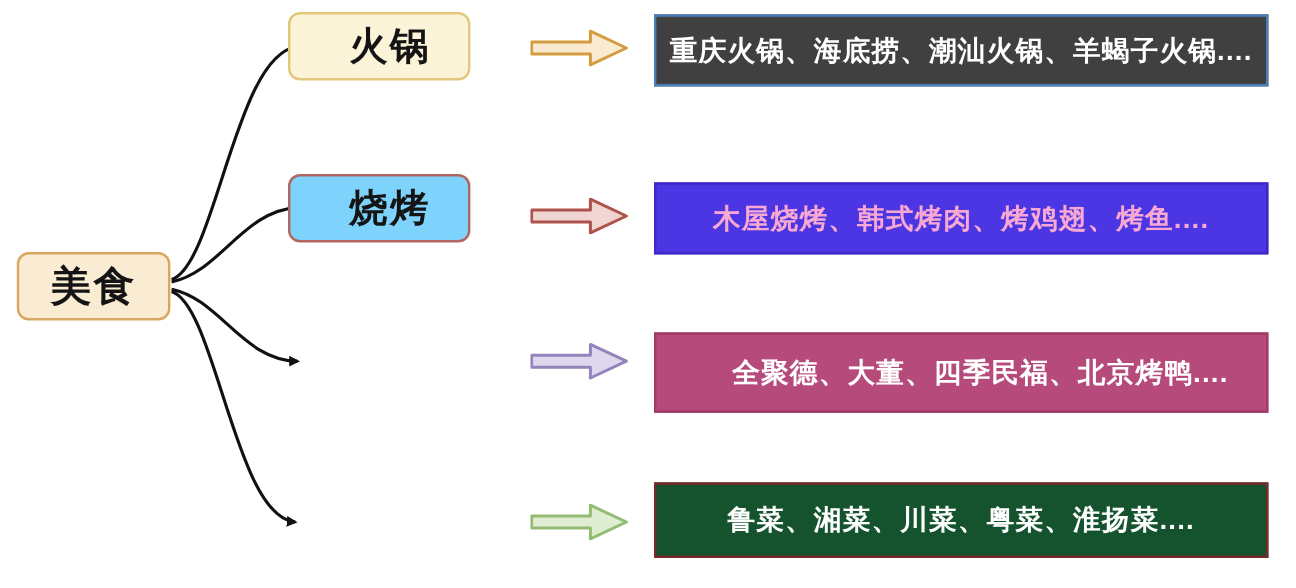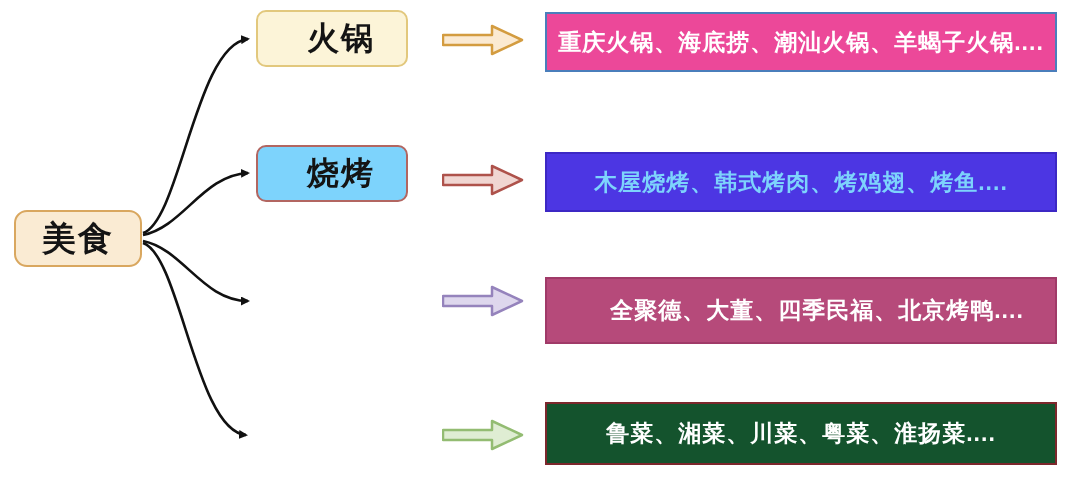--- a/index.html
+++ b/index.html
@@ -3,21 +3,21 @@
 <meta charset="utf-8">
 <style>
   html,body{margin:0;padding:0;background:#ffffff;}
   body{font-family:"Liberation Sans","DejaVu Sans",sans-serif;}
   .canvas{position:relative;width:1080px;height:490px;background:#ffffff;overflow:hidden;}
   .connector-layer{position:absolute;left:0;top:0;width:1080px;height:490px;pointer-events:none;}
   .node{position:absolute;display:flex;align-items:center;justify-content:center;
         box-sizing:border-box;border:2px solid #999;border-radius:10px;
         font-weight:700;color:#141414;letter-spacing:2px;}
   .root-node{left:14px;top:210px;width:128px;height:57px;font-size:34px;}
-  .cat-node{left:256px;width:152px;height:57px;font-size:32px;padding-left:18px;}
+  .cat-node{left:240px;width:152px;height:57px;font-size:32px;padding-left:18px;}
   .cat-1{top:10px;}  .cat-2{top:145px;}  .cat-3{top:273px;}  .cat-4{top:407px;}
   .block-arrow{position:absolute;left:442px;width:82px;height:36px;}
   .ba-1{top:22px;} .ba-2{top:162px;} .ba-3{top:283px;} .ba-4{top:417px;}
   .detail-box{position:absolute;left:545px;width:512px;display:flex;align-items:center;
         justify-content:center;box-sizing:border-box;border:2px solid transparent;
         font-weight:700;font-size:23px;color:#ffffff;letter-spacing:1px;white-space:nowrap;}
   .db-1{top:12px;height:60px;}
   .db-2{top:152px;height:60px;}
   .db-3{top:277px;height:67px;padding-left:32px;}
   .db-4{top:402px;height:63px;}
@@ -32,41 +32,41 @@
       <marker id="ah" markerWidth="9" markerHeight="9" refX="7" refY="4.5" orient="auto" markerUnits="userSpaceOnUse">
         <path d="M0,0 L9,4.5 L0,9 z" fill="#111111"></path>
       </marker>
     </defs>
     <path d="M 143 233 C 180 221, 196 44, 248 39" fill="none" stroke="#111111" stroke-width="2.6" marker-end="url(#ah)"></path>
     <path d="M 143 235 C 183 227, 203 175, 248 173" fill="none" stroke="#111111" stroke-width="2.6" marker-end="url(#ah)"></path>
     <path d="M 143 241 C 183 249, 203 301, 248 301" fill="none" stroke="#111111" stroke-width="2.6" marker-end="url(#ah)"></path>
     <path d="M 143 243 C 180 255, 196 431, 246 435" fill="none" stroke="#111111" stroke-width="2.6" marker-end="url(#ah)"></path>
   </svg>
 
-  <div class="node root-node" style="background-color: rgb(250, 235, 211); border-color: rgb(217, 167, 95); color: rgb(20, 20, 20); border-radius: 13px;">
+  <div class="node root-node" style="background-color: rgb(250, 235, 211); border-color: rgb(217, 167, 95); color: rgb(20, 20, 20);">
     <span>美食</span>
   </div>
 
   <div class="node cat-node cat-1" style="background-color: rgb(252, 244, 216); border-color: rgb(226, 200, 125);">
     <span>火锅</span>
   </div>
   <svg class="block-arrow ba-1" viewBox="0 0 82 36">
     <polygon points="1,13 50,13 50,4 80,18 50,32 50,23 1,23" stroke-width="2.5" stroke-linejoin="round" style="fill: rgb(251, 234, 210); stroke: rgb(211, 156, 64);"></polygon>
   </svg>
-  <div class="detail-box db-1" style="background-color: #ec4899; border-color: rgb(74, 126, 187); color: rgb(255, 255, 255); align-items: center;">
+  <div class="detail-box db-1" style="background-color: #404040; border-color: rgb(74, 126, 187); color: rgb(255, 255, 255); align-items: center;">
     <span>重庆火锅、海底捞、潮汕火锅、羊蝎子火锅....</span>
   </div>
 
   <div class="node cat-node cat-2" style="background-color: #7dd3fc; border-color: rgb(178, 102, 97);">
     <span>烧烤</span>
   </div>
   <svg class="block-arrow ba-2" viewBox="0 0 82 36">
     <polygon points="1,13 50,13 50,4 80,18 50,32 50,23 1,23" stroke-width="2.5" stroke-linejoin="round" style="fill: rgb(240, 214, 210); stroke: rgb(174, 82, 75);"></polygon>
   </svg>
-  <div class="detail-box db-2" style="background-color: rgb(76, 54, 227); border-color: rgb(60, 40, 196); color: #7dd3fc;">
+  <div class="detail-box db-2" style="background-color: rgb(76, 54, 227); border-color: rgb(60, 40, 196); color: #f9a8d4;">
     <span>木屋烧烤、韩式烤肉、烤鸡翅、烤鱼....</span>
   </div>
 
   <svg class="block-arrow ba-3" viewBox="0 0 82 36">
     <polygon points="1,13 50,13 50,4 80,18 50,32 50,23 1,23" stroke-width="2.5" stroke-linejoin="round" style="fill: rgb(222, 215, 237); stroke: rgb(149, 131, 188);"></polygon>
   </svg>
   <div class="detail-box db-3" style="background-color: rgb(182, 74, 122); border-color: rgb(160, 58, 104); color: rgb(255, 255, 255);">
     <span>全聚德、大董、四季民福、北京烤鸭....</span>
   </div>
 

